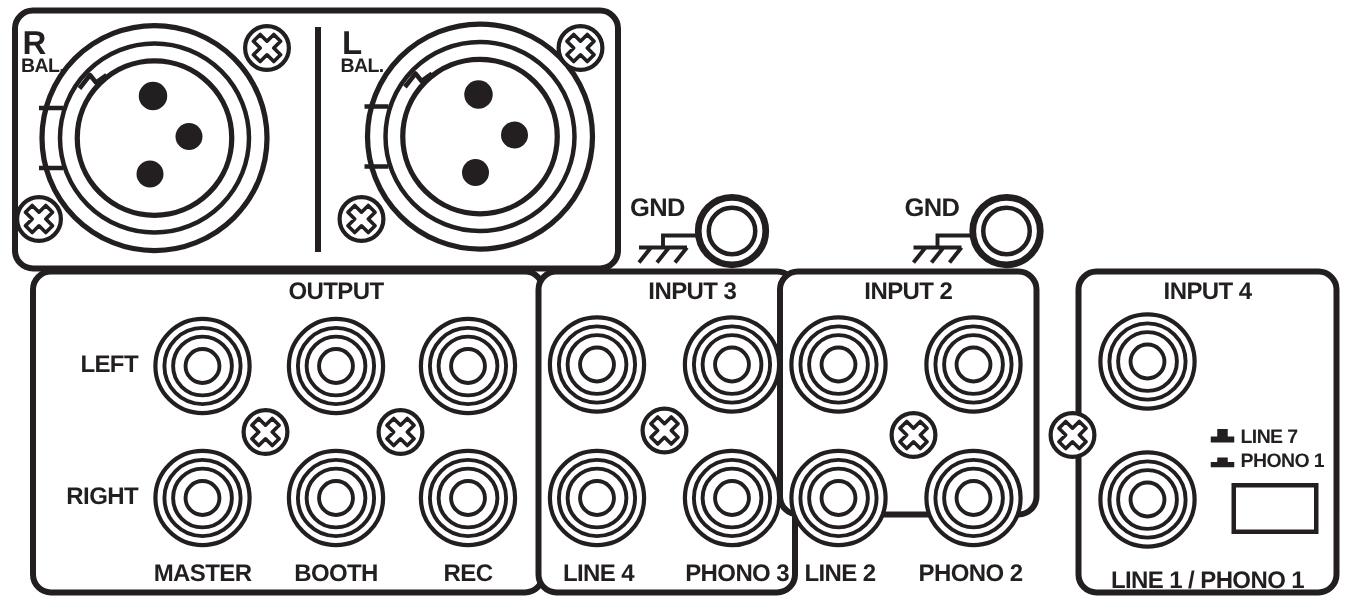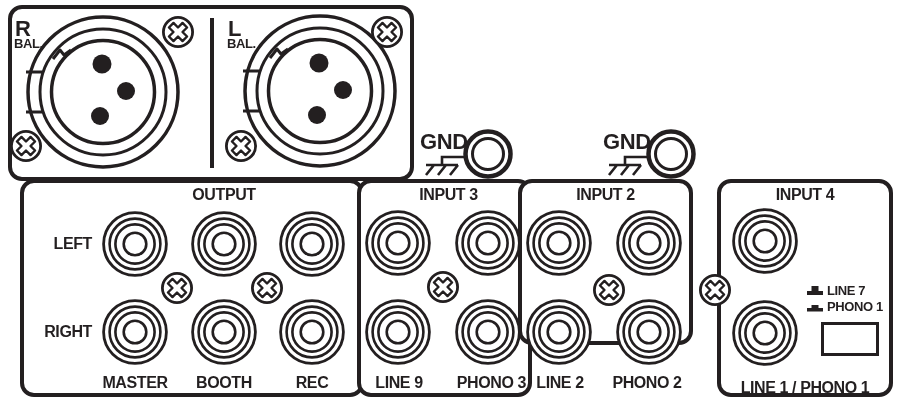--- a/index.html
+++ b/index.html
@@ -15,21 +15,21 @@
     border: 4px solid var(--ink); border-radius: 14px;
   }
   .abs { position: absolute; }
   .lbl {
     position: absolute; font-weight: 700; color: var(--ink);
     letter-spacing: -0.4px; line-height: 1.05; white-space: nowrap;
   }
   .c { text-align: center; }
   .r { text-align: right; }
   .fs22 { font-size: 22px; }
-  .fs17 { font-size: 22px; }
+  .fs17 { font-size: 17px; }
   .fs16 { font-size: 16px; }
   .fs13 { font-size: 13px; }
   svg.part { position: absolute; color: var(--ink); display: block; }
   .divider { position: absolute; width: 4px; background: var(--ink); }
   .legend-row { position: absolute; display: flex; align-items: center; gap: 4px; }
   .legend-row svg { flex: 0 0 auto; color: var(--ink); }
   .switch-box { position: absolute; border: 3px solid var(--ink); background: #fff; }
 </style>
 </head>
 <body style="background: rgb(255, 255, 255);">
@@ -143,37 +143,37 @@
     <svg class="part" style="left:226px; top:88px;" width="34" height="34">
         <use href="#sym-screw"></use>
       </svg>
 
     <div class="lbl fs16 c" style="left:61px;  top:192px; width:100px;">MASTER</div>
     <div class="lbl fs16 c" style="left:150px; top:192px; width:100px;">BOOTH</div>
     <div class="lbl fs16 c" style="left:238px; top:192px; width:100px;">REC</div>
   </div>
 
   <div class="panel" style="left:357px; top:179px; width:175px; height:218px;">
-    <div class="lbl fs16 c" style="left:4px; top:4px; width:167px;">INPUT 3</div>
+    <div class="lbl fs16 c" style="left:17px; top:4px; width:167px;">INPUT 3</div>
     <svg class="part" style="left:3px;  top:26px;" width="68" height="68">
         <use href="#sym-rca"></use>
       </svg>
     <svg class="part" style="left:93px; top:26px;" width="68" height="68">
         <use href="#sym-rca"></use>
       </svg>
     <svg class="part" style="left:3px;  top:115px;" width="68" height="68">
         <use href="#sym-rca"></use>
       </svg>
     <svg class="part" style="left:93px; top:115px;" width="68" height="68">
         <use href="#sym-rca"></use>
       </svg>
     <svg class="part" style="left:65px; top:87px;" width="34" height="34">
         <use href="#sym-screw"></use>
       </svg>
-    <div class="lbl fs16 c" style="left:-2px; top:192px; width:80px;">LINE 9</div>
+    <div class="lbl fs16 c" style="left:-2px; top:192px; width:80px;">LINE 4</div>
     <div class="lbl fs16 c" style="left:85px; top:192px; width:80px;text-align:right;">PHONO 3</div>
   </div>
 
   <div class="panel" style="left:518px; top:179px; width:175px; height:166px;">
     <div class="lbl fs16 c" style="left:0; top:4px; width:167px;">INPUT 2</div>
     <svg class="part" style="left:3px;  top:26px;" width="68" height="68">
         <use href="#sym-rca"></use>
       </svg>
     <svg class="part" style="left:93px; top:26px;" width="68" height="68">
         <use href="#sym-rca"></use>

